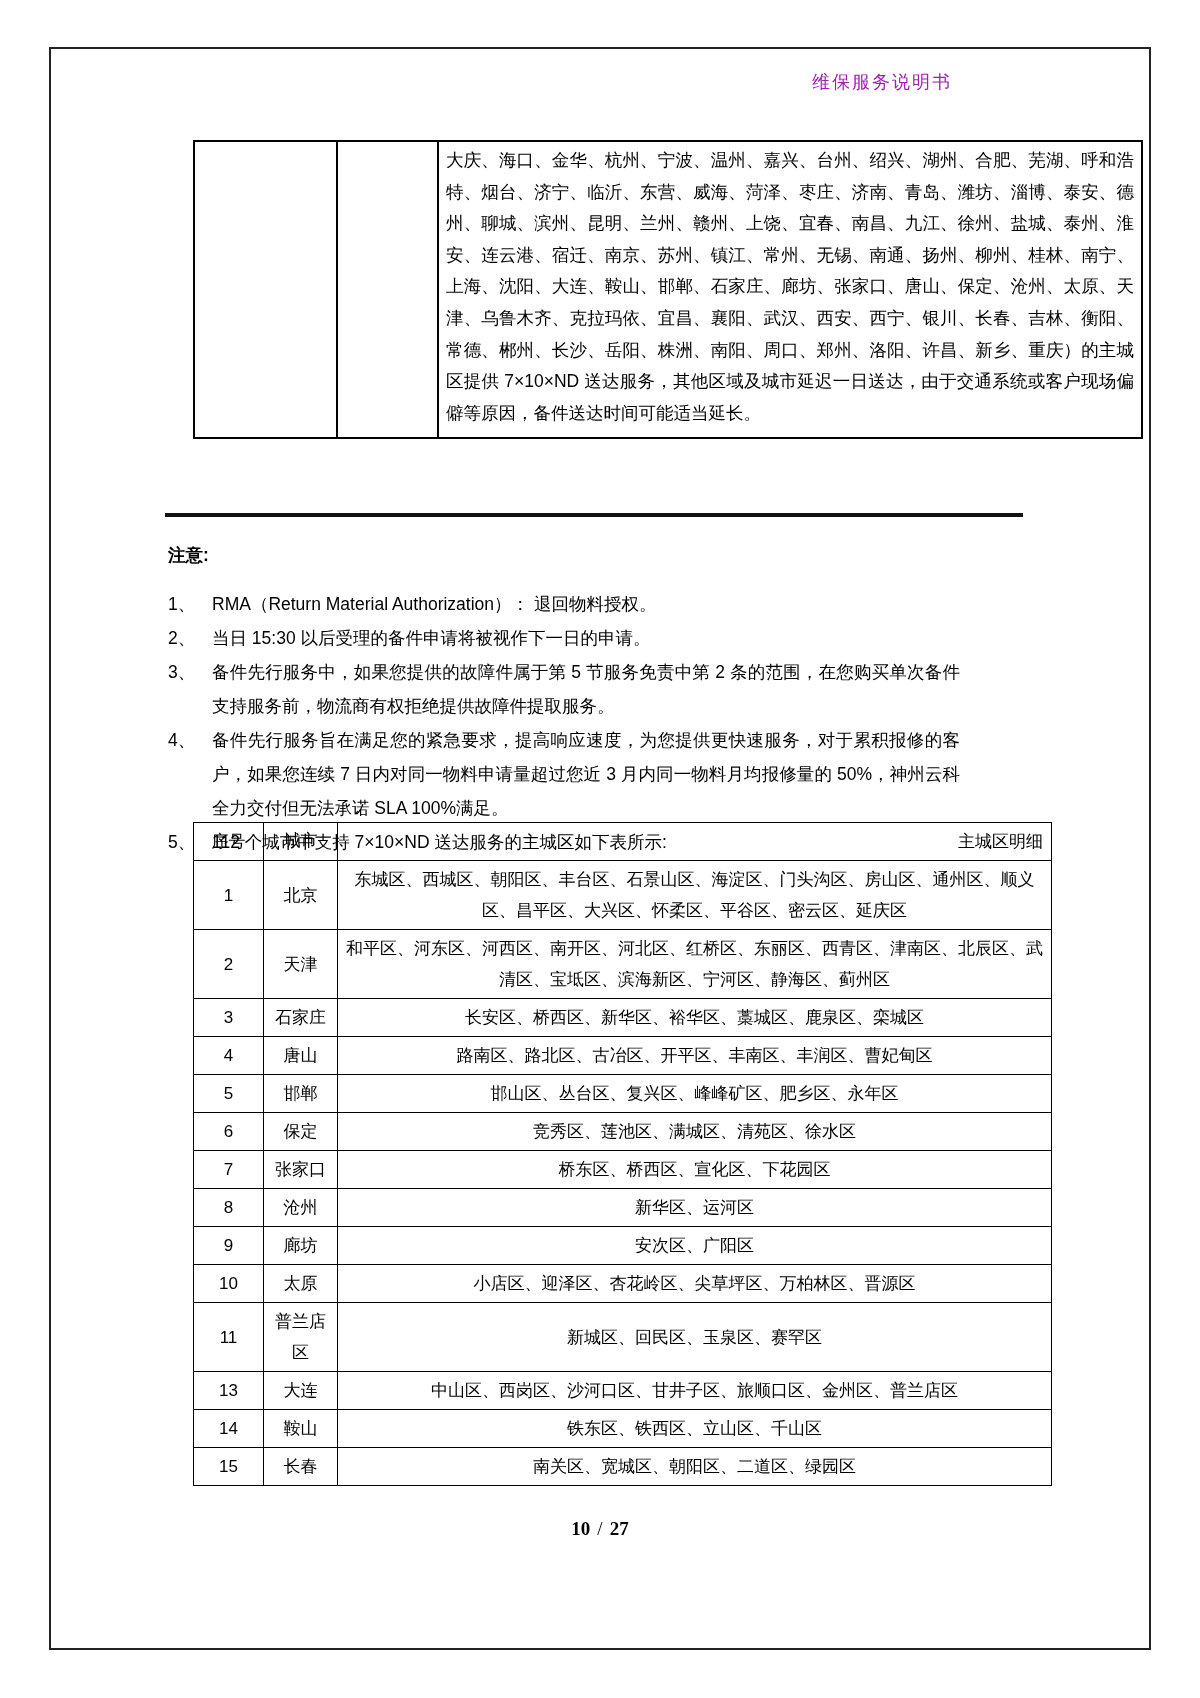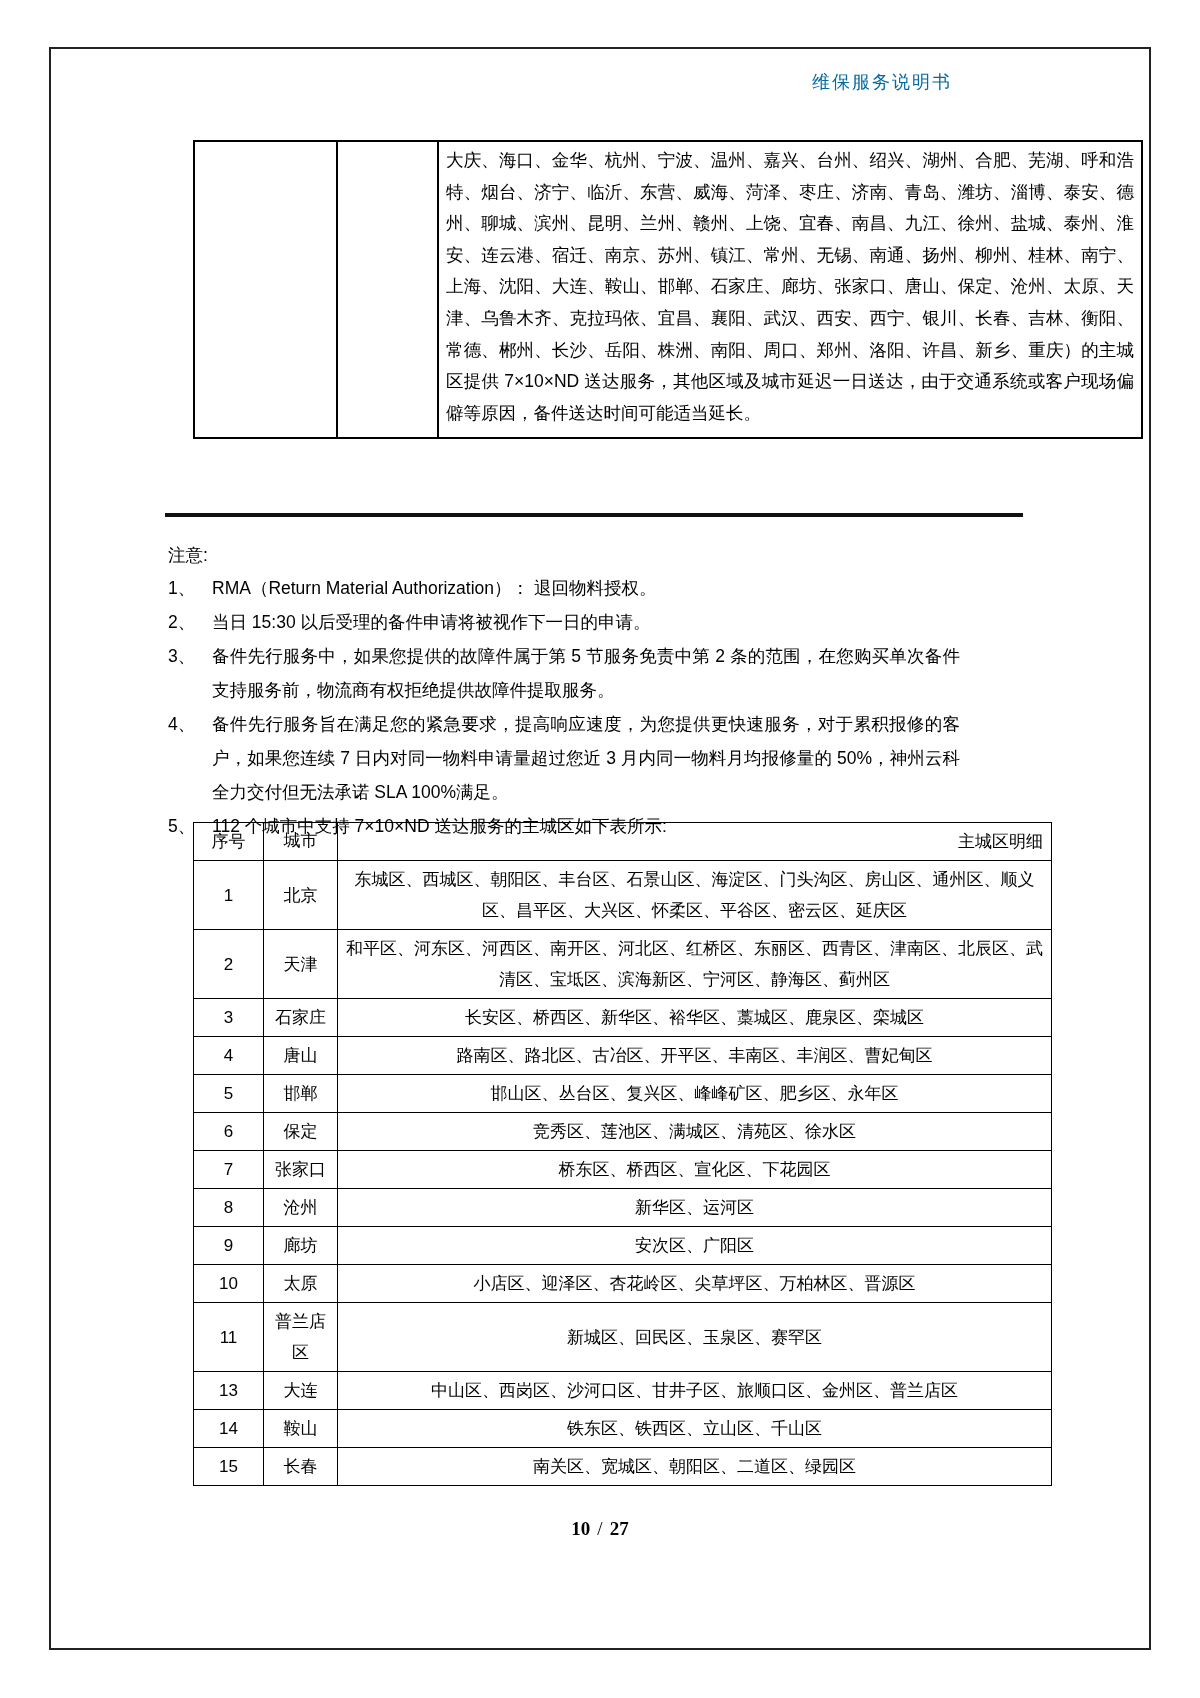--- a/index.html
+++ b/index.html
@@ -14,21 +14,21 @@
   .page-border {
     position: absolute;
     left: 49px; top: 47px;
     width: 1102px; height: 1603px;
     border: 2px solid #222;
   }
   .header-title {
     position: absolute;
     top: 70px; right: 248px;
     font-size: 18px;
-    color: #0369a1;
+    color: #a21caf;
     letter-spacing: 2px;
   }
   
   .cont-table {
     position: absolute;
     left: 193px; top: 140px;
     width: 844px;
     border-collapse: collapse;
     table-layout: fixed;
   }
@@ -49,21 +49,21 @@
     width: 858px; height: 4px;
     background: #111;
   }
   
   .notice {
     position: absolute;
     left: 168px; top: 543px;
     width: 792px;
     font-size: 17.5px;
   }
-  .notice-heading { font-weight: normal; margin-bottom: 4px; font-size: 17.5px; }
+  .notice-heading { font-weight: bold; margin-bottom: 20px; font-size: 17.5px; }
   .notice-item { display: flex; line-height: 34px; }
   .notice-num { width: 44px; flex: none; }
   .notice-text { flex: 1; text-align: justify; text-justify: inter-character; }
   
   .city-table {
     position: absolute;
     left: 193px; top: 822px;
     width: 859px;
     border-collapse: collapse;
     table-layout: fixed;

